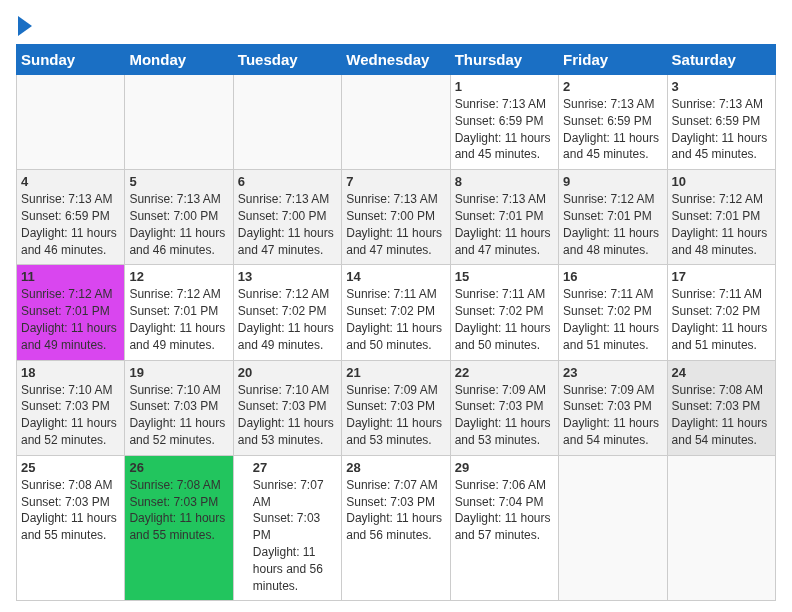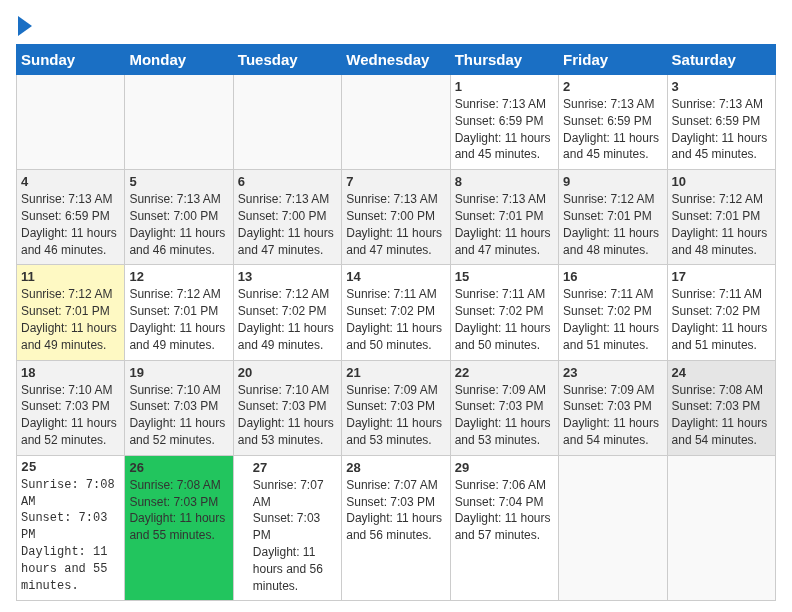--- a/index.html
+++ b/index.html
@@ -169,21 +169,21 @@
         <td style="background-color: rgb(242, 242, 242);">
           <div class="day-num">9</div>
           <div class="day-info">Sunrise: 7:12 AM<br>Sunset: 7:01 PM<br>Daylight: 11 hours and 48 minutes.</div>
         </td>
         <td style="background-color: rgb(242, 242, 242); margin-left: 26px;">
           <div class="day-num">10</div>
           <div class="day-info">Sunrise: 7:12 AM<br>Sunset: 7:01 PM<br>Daylight: 11 hours and 48 minutes.</div>
         </td>
       </tr>
       <tr>
-        <td style="background-color: #fef9c3; margin-left: 36px;">
+        <td style="background-color: #d946ef; margin-left: 36px;">
           <div class="day-num">11</div>
           <div class="day-info">Sunrise: 7:12 AM<br>Sunset: 7:01 PM<br>Daylight: 11 hours and 49 minutes.</div>
         </td>
         <td style="background-color: rgb(255, 255, 255);">
           <div class="day-num">12</div>
           <div class="day-info">Sunrise: 7:12 AM<br>Sunset: 7:01 PM<br>Daylight: 11 hours and 49 minutes.</div>
         </td>
         <td style="background-color: rgb(255, 255, 255);">
           <div class="day-num">13</div>
           <div class="day-info">Sunrise: 7:12 AM<br>Sunset: 7:02 PM<br>Daylight: 11 hours and 49 minutes.</div>
@@ -229,21 +229,21 @@
         <td style="background-color: rgb(242, 242, 242);">
           <div class="day-num">23</div>
           <div class="day-info">Sunrise: 7:09 AM<br>Sunset: 7:03 PM<br>Daylight: 11 hours and 54 minutes.</div>
         </td>
         <td style="background-color: #e5e5e5;">
           <div class="day-num">24</div>
           <div class="day-info">Sunrise: 7:08 AM<br>Sunset: 7:03 PM<br>Daylight: 11 hours and 54 minutes.</div>
         </td>
       </tr>
       <tr>
-        <td style="background-color: rgb(255, 255, 255); font-family: Liberation Mono, monospace;">
+        <td style="background-color: rgb(255, 255, 255);">
           <div class="day-num">25</div>
           <div class="day-info">Sunrise: 7:08 AM<br>Sunset: 7:03 PM<br>Daylight: 11 hours and 55 minutes.</div>
         </td>
         <td style="background-color: #22c55e;">
           <div class="day-num">26</div>
           <div class="day-info">Sunrise: 7:08 AM<br>Sunset: 7:03 PM<br>Daylight: 11 hours and 55 minutes.</div>
         </td>
         <td style="background-color: rgb(255, 255, 255); padding-left: 19px;">
           <div class="day-num">27</div>
           <div class="day-info">Sunrise: 7:07 AM<br>Sunset: 7:03 PM<br>Daylight: 11 hours and 56 minutes.</div>

